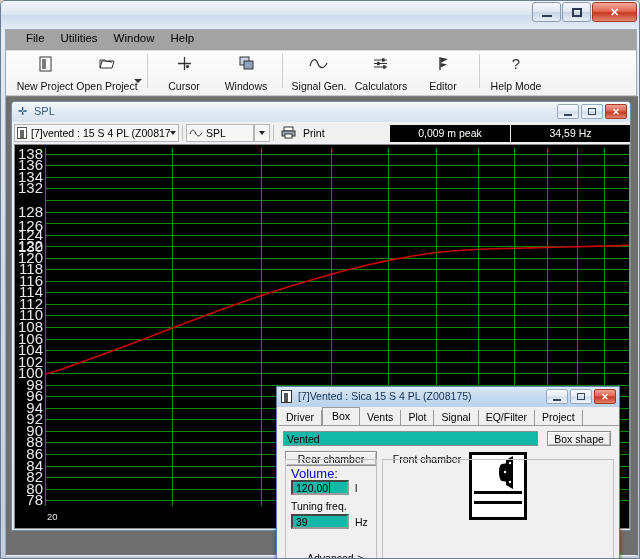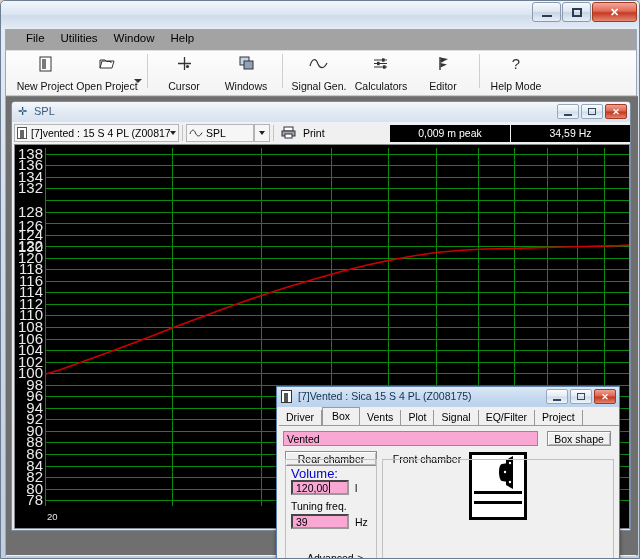--- a/index.html
+++ b/index.html
@@ -181,21 +181,21 @@
     display:flex; align-items:flex-end; font-size:10.5px;
   }
   .dtab { padding:1px 7px 2px 7px; border-right:1px solid #9a9a9a; color:#000; }
   .dtab.active {
     background:#f0f0f0; border:1px solid #9a9a9a; border-bottom:1px solid #f0f0f0;
     margin-bottom:-1px; padding:2px 9px 3px 9px; border-right:1px solid #9a9a9a;
   }
   .dlg-body { position:absolute; left:2px; top:38px; width:340px; height:160px; background:#f0f0f0;
               border-top:1px solid #9a9a9a; }
   .txtfield {
-    border:1px solid #8d8d8d; background:#f9a8d4; height:15px;
+    border:1px solid #8d8d8d; background:#14b8a6; height:15px;
     display:flex; align-items:center; padding:0 3px; font-size:10.5px;
   }
   .btn3d {
     border:1px solid #8d8d8d; background:#f0f0f0; height:15px;
     display:flex; align-items:center; justify-content:center; font-size:10.5px;
     box-shadow: inset 1px 1px 0 #fff, inset -1px -1px 0 #b8b8b8;
   }
   .groupbox { position:absolute; border:1px solid #c0c0c0; }
   .bluelabel { color:#0000cc; font-size:13px; }
   .plainlabel { color:#000; font-size:10.5px; }

